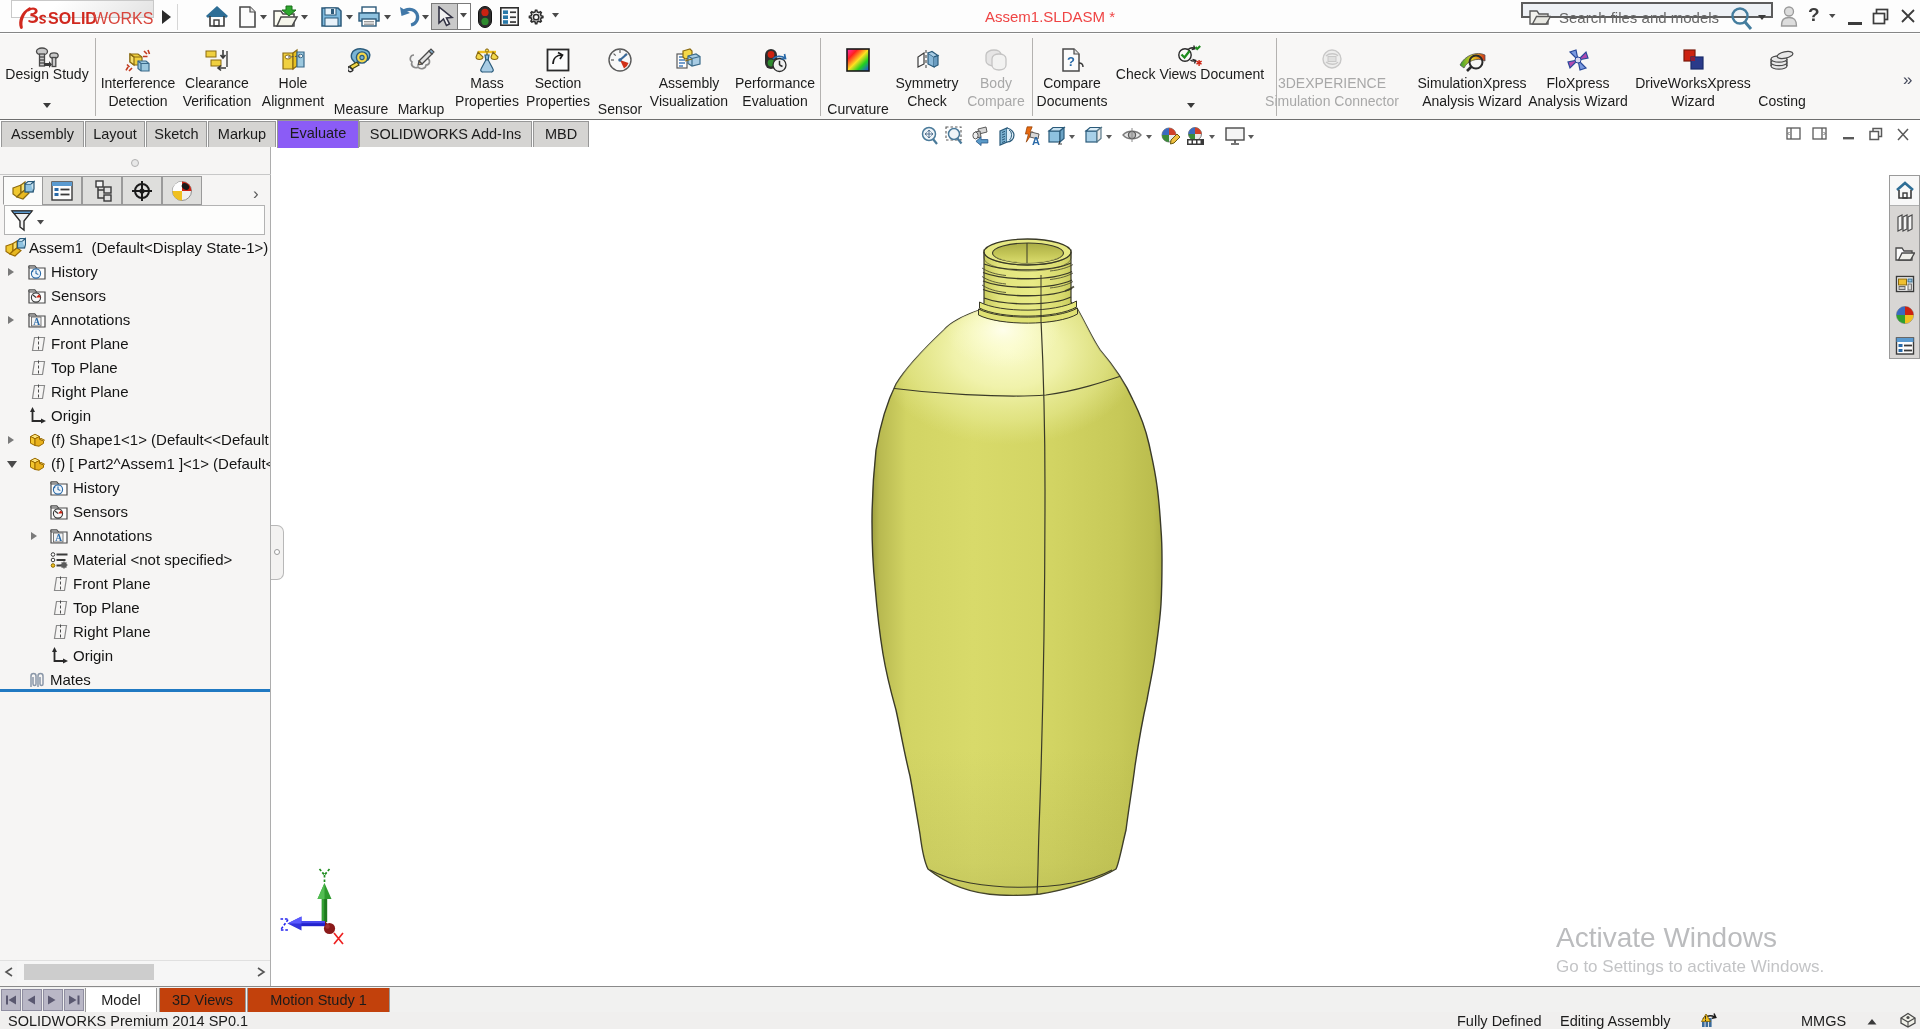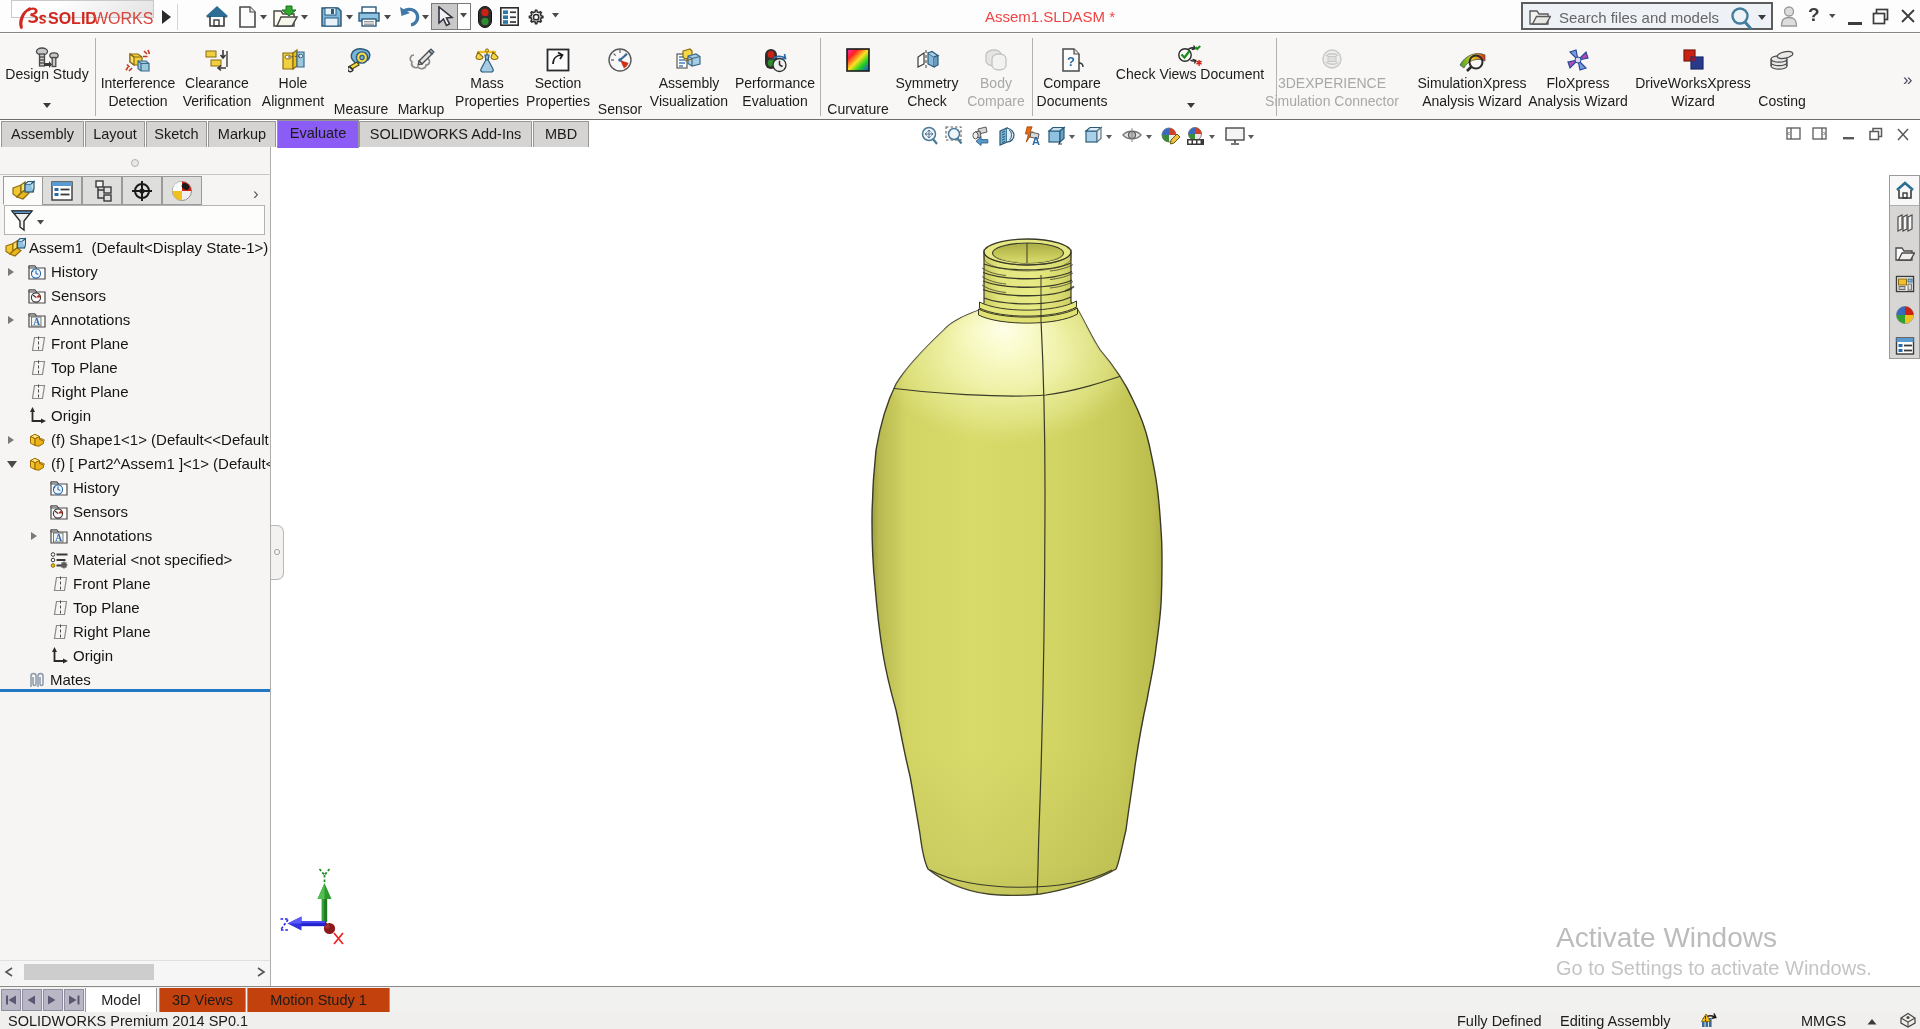--- a/index.html
+++ b/index.html
@@ -3,21 +3,21 @@
 <meta charset="utf-8">
 <style>
 * { margin:0; padding:0; box-sizing:border-box; }
 html,body { width:1920px; height:1029px; overflow:hidden; font-family:"Liberation Sans", sans-serif; background:#fff; }
 .abs { position:absolute; }
 
 
 #titlebar { position:absolute; left:0; top:0; width:1920px; height:33px; background:#fdfdfd; border-bottom:1px solid #868686; }
 #logobox { position:absolute; left:11px; top:0px; width:143px; height:18px; background:linear-gradient(135deg,#ffffff 30%,#e3e3e3 100%); border:1px solid #c9c9c9; z-index:5; }
 #titletext { position:absolute; left:985px; top:8px; font-size:15px; color:#ef4444; }
-#searchbox { position:absolute; left:1521px; top:2px; width:252px; height:28px; background:#eef1f5; border:2px solid #5c5c5c; }
+#searchbox { position:absolute; left:1521px; top:2px; width:252px; height:16px; background:#eef1f5; border:2px solid #5c5c5c; }
 #searchtext { position:absolute; left:36px; top:5px; font-size:15px; color:#666; }
 
 
 #ribbon { position:absolute; left:0; top:34px; width:1920px; height:86px; background:#f8f7f6; border-bottom:1px solid #6e6e6e; }
 .rsep { position:absolute; top:4px; height:78px; width:1px; background:#b4b2b0; }
 .ritem { position:absolute; top:0; text-align:center; color:#1b1b1b; }
 .ricon { position:absolute; top:13px; left:50%; transform:translateX(-50%); }
 .rlab { position:absolute; width:200px; left:50%; transform:translateX(-50%); font-size:14px; line-height:18px; top:40px; }
 .rlab1 { top:42px;margin-top:24px; }
 .gray { color:#a8a8a8; }
@@ -36,21 +36,21 @@
 .trow { position:absolute; height:24px; line-height:24px; white-space:nowrap; }
 .tarrow { position:absolute; width:0; height:0; }
 .arr-r { border-left:6px solid #7a7a7a; border-top:4px solid transparent; border-bottom:4px solid transparent; }
 .arr-d { border-top:7px solid #4a4a4a; border-left:5px solid transparent; border-right:5px solid transparent; }
 
 
 #viewport { position:absolute; left:272px; top:147px; width:1648px; height:839px; background:#ffffff; }
 
 
 #wm1 { position:absolute; left:1284px; top:775px; font-size:28px; color:#bbbcbe; }
-#wm2 { position:absolute; left:1284px; top:810px; font-size:20px; color:#c3c4c6; }
+#wm2 { position:absolute; left:1284px; top:810px; font-size:17px; color:#c3c4c6; }
 
 
 #bottombar { position:absolute; left:0; top:986px; width:1920px; height:27px; background:#f1f1f0; border-top:1px solid #8a8a8a; }
 .btab { position:absolute; top:1px; height:25px; font-size:14.5px; color:#1b1b1b; text-align:center; line-height:24px; border:1px solid #9a9a9a; border-top:none; background:#c2410c; }
 .btab.active { background:#ffffff; font-weight:normal; }
 .navbtn { position:absolute; top:2px; width:20px; height:22px; background:#b9b7c6; border:1px solid #8f8da0; }
 
 
 #statusbar { position:absolute; left:0; top:1012px; width:1920px; height:17px; background:#f0efee; font-size:14.5px; color:#1b1b1b; }
 </style>

